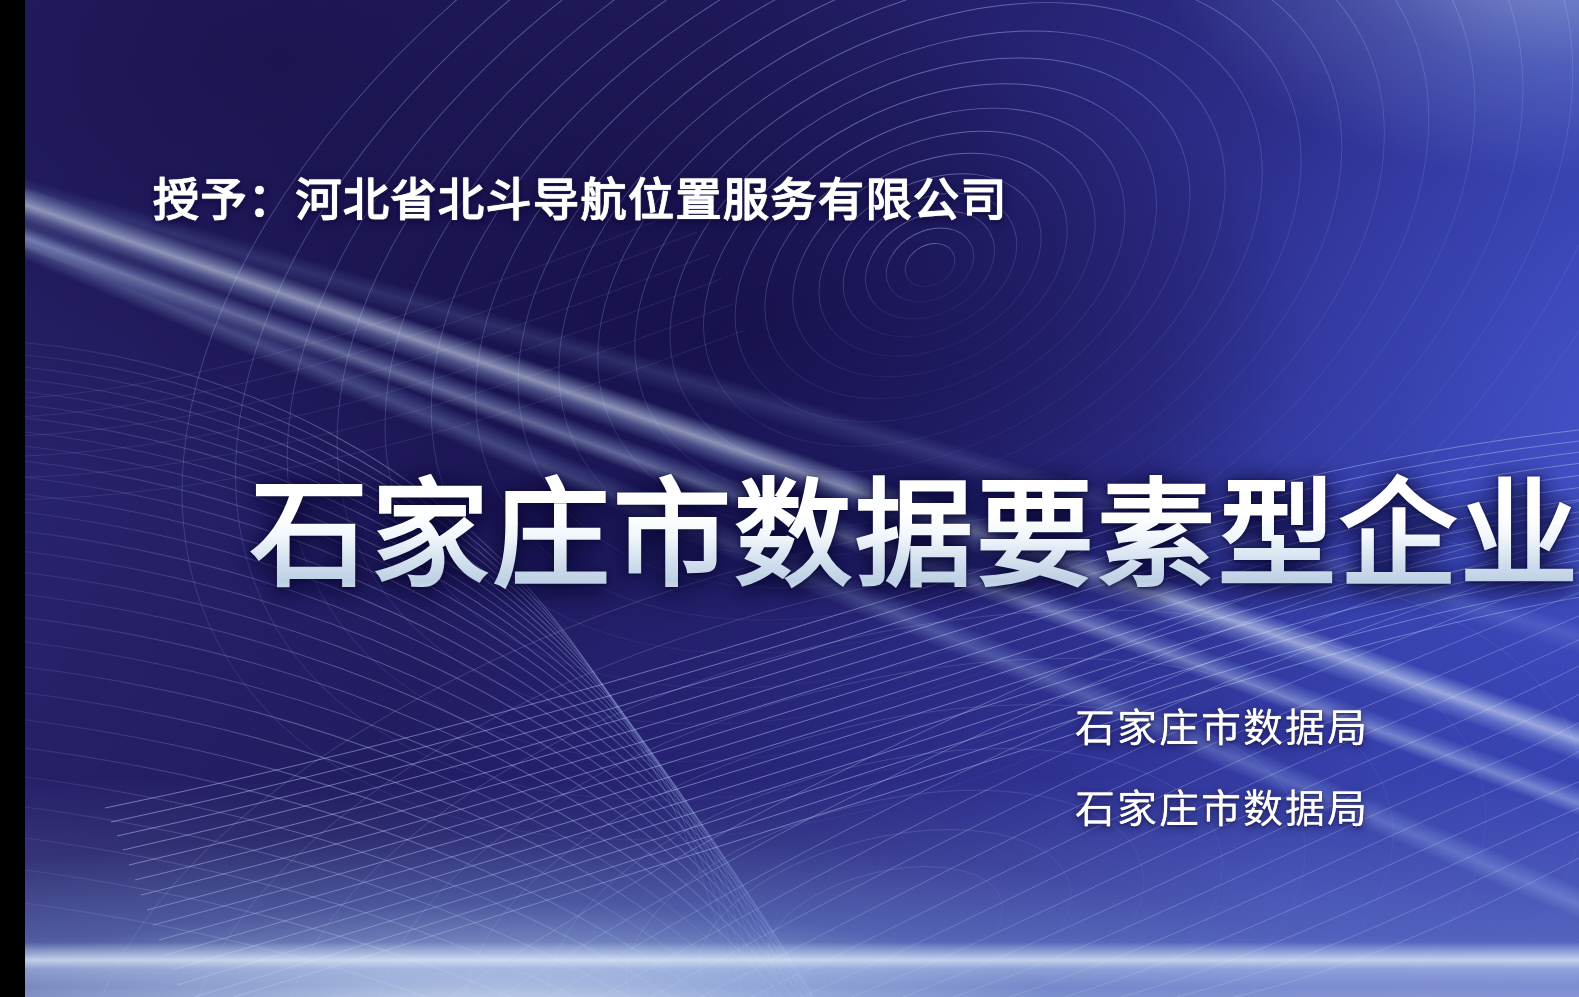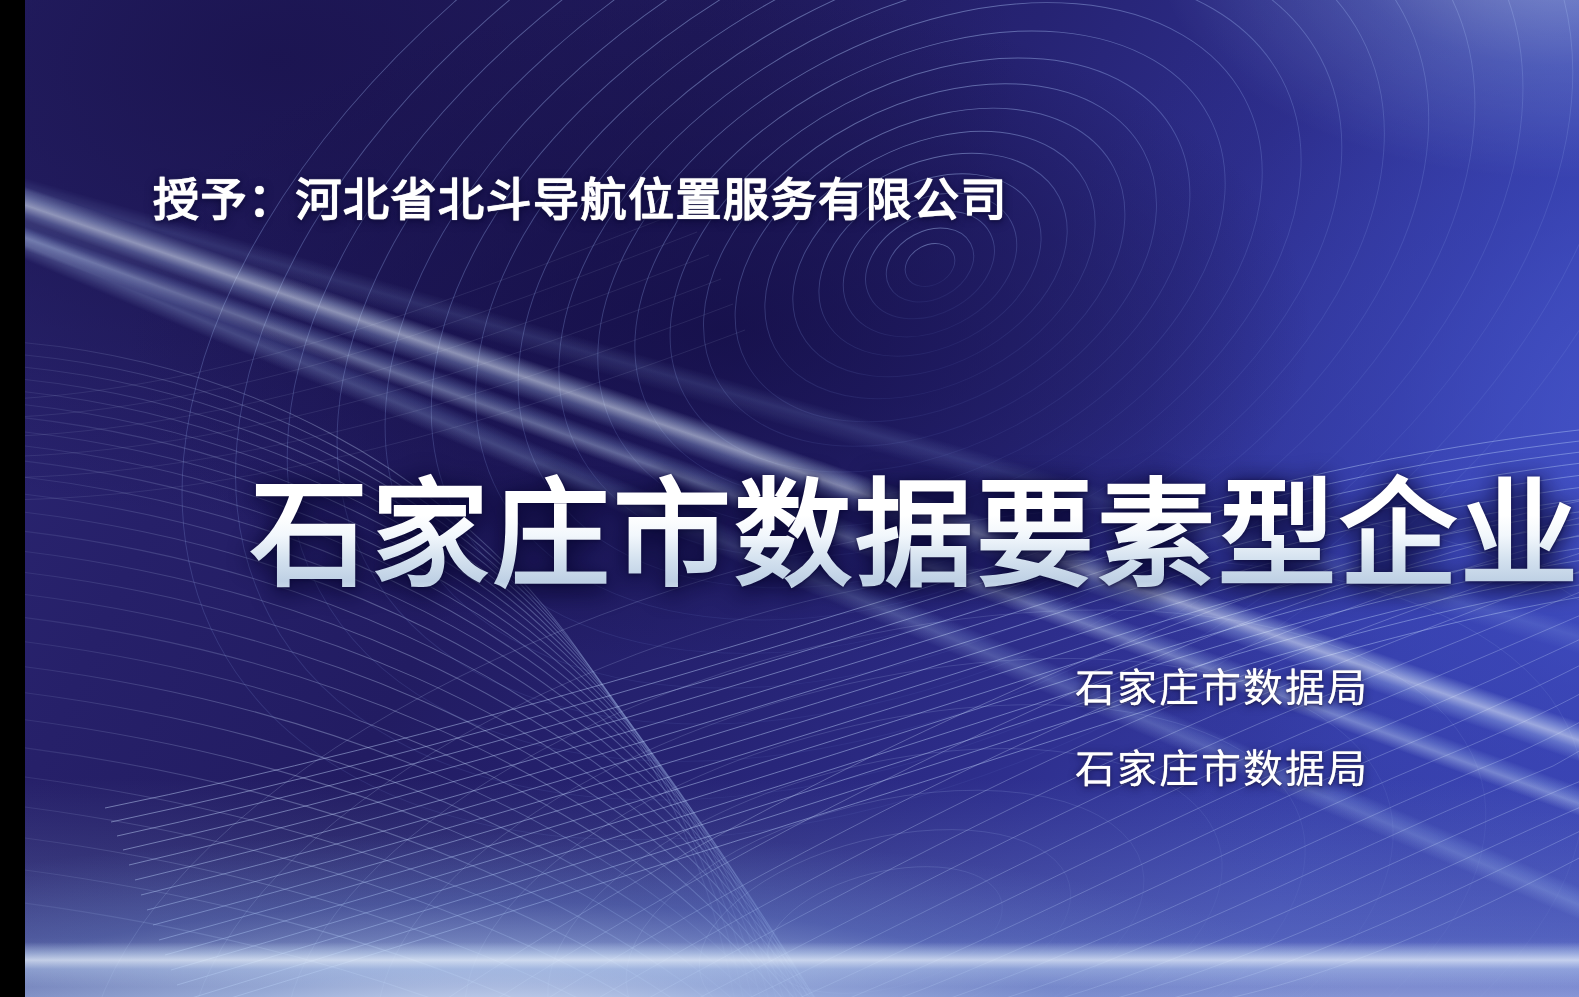--- a/index.html
+++ b/index.html
@@ -163,21 +163,21 @@
     background-clip: text;
     color: transparent;
     -webkit-text-fill-color: transparent;
     filter: drop-shadow(0 4px 12px rgba(8,6,48,0.80))
             drop-shadow(0 1px 2px rgba(10,8,55,0.9));
   }
 
   #signature-block {
     position: absolute;
     left: 1050px;
-    top: 656px;
+    top: 696px;
     text-align: center;
     white-space: nowrap;
   }
   .sig-line {
     font-size: 40px;
     font-weight: 500;
     letter-spacing: 2px;
     color: #ffffff;
     text-shadow:
       0 0 1px rgba(255,255,255,0.85),

